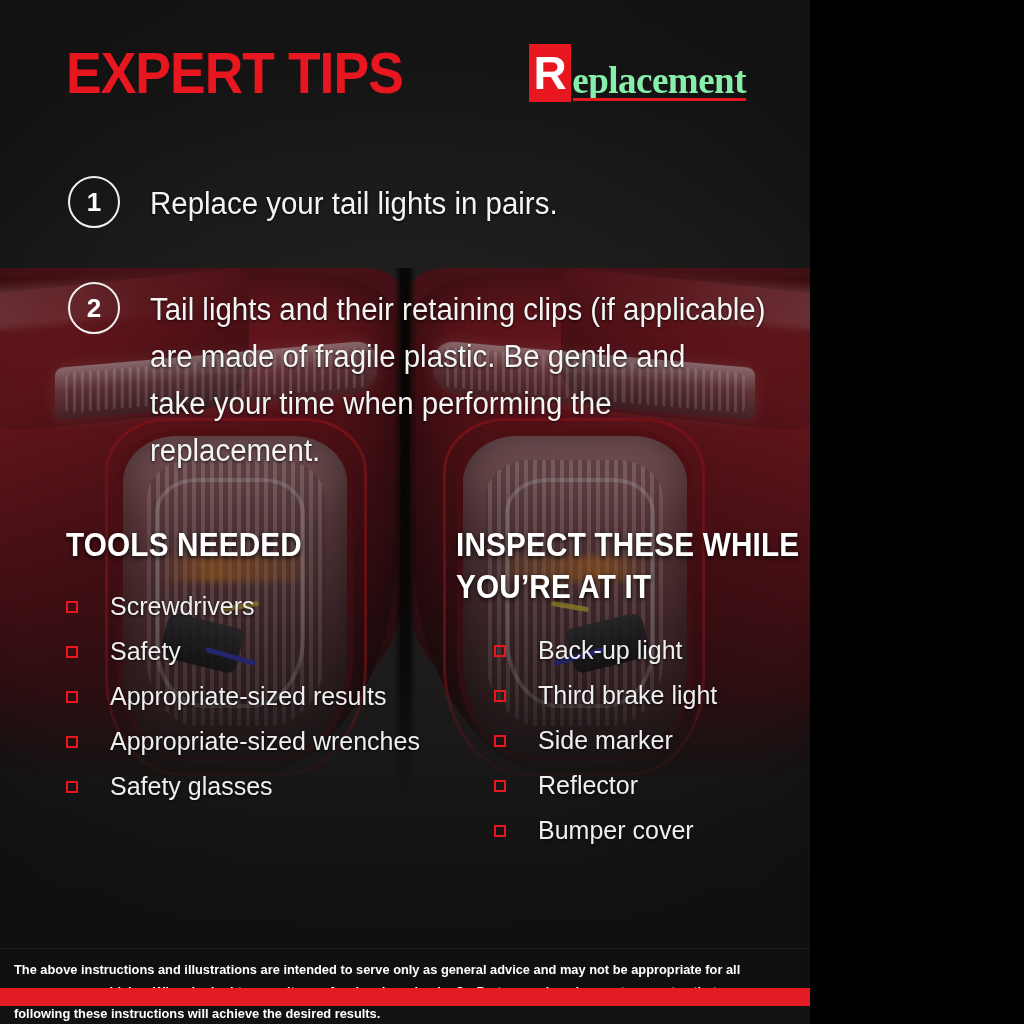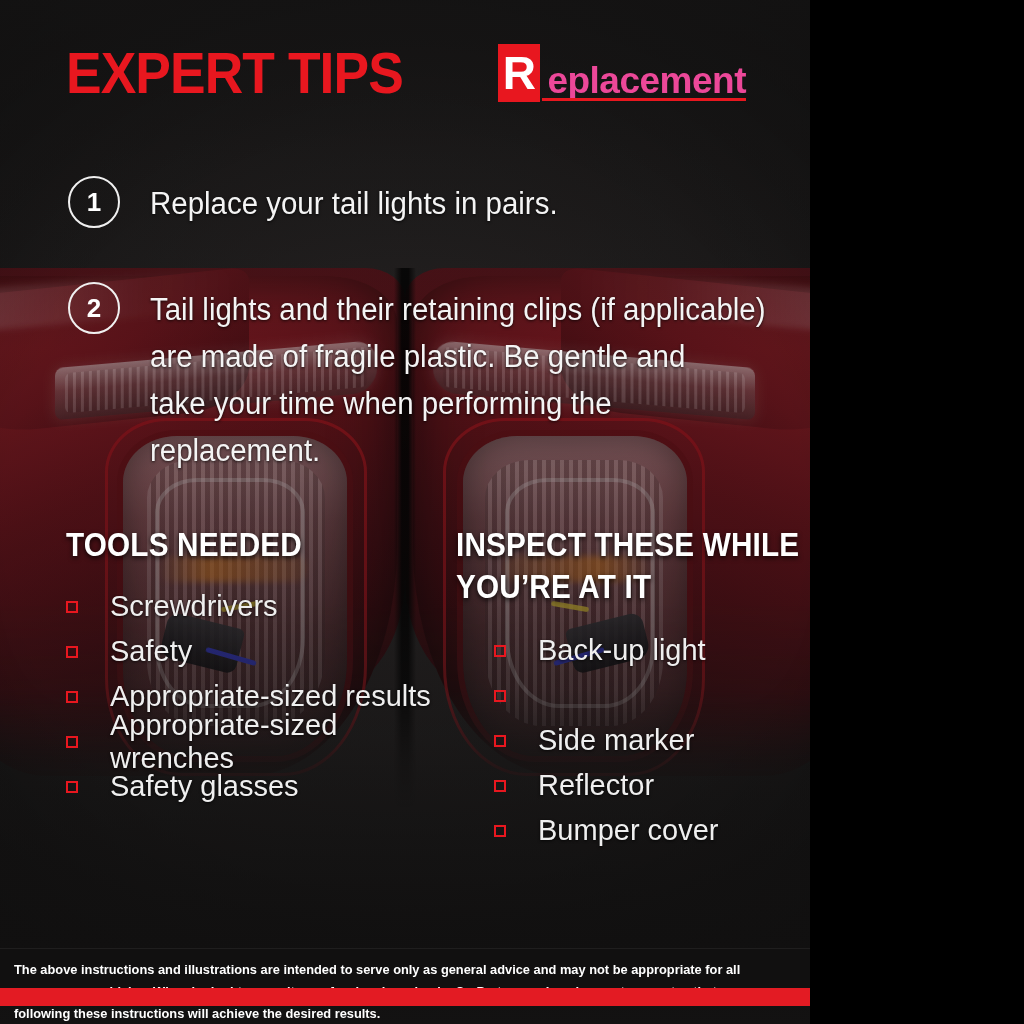--- a/index.html
+++ b/index.html
@@ -158,23 +158,23 @@
     height:62px;
   }
   .brand-mark{
     width:42px;height:58px;background:#e8171f;
     display:flex;align-items:center;justify-content:center;
     color:#fff;font-weight:bold;font-size:46px;line-height:1;
     font-stretch:condensed;
   }
   .brand-rest{
     position:relative;
-    color:#ec4899;font-weight:bold;font-size:37px;line-height:1;
+    color:#86efac;font-weight:bold;font-size:37px;line-height:1;
     font-stretch:condensed;letter-spacing:-.5px;
-    padding-bottom:3px;margin-left:7px;
+    padding-bottom:3px;margin-left:1px;font-family:Liberation Serif, serif;
   }
   .brand-underline{
     position:absolute;left:44px;right:0;bottom:1px;height:3px;background:#e8171f;
   }
 
   .tip{position:absolute;display:flex;align-items:flex-start;}
   .tip-1{left:68px;top:180px;}
   .tip-2{left:68px;top:286px;}
   .tip-badge{
     width:52px;height:52px;flex:0 0 52px;
@@ -204,21 +204,21 @@
     letter-spacing:.2px;text-transform:uppercase;
     font-stretch:condensed;
     transform:scaleX(.9);transform-origin:left top;
     text-shadow:0 2px 6px rgba(0,0,0,.8);
     margin-bottom:18px;
   }
   .col-list{list-style:none;margin:0;padding:0;}
   .col-list li{
     display:flex;align-items:center;
     height:45px;
-    color:#efefef;font-size:29px;font-weight:300;
+    color:#efefef;font-size:25px;font-weight:300;
     font-stretch:condensed;
     text-shadow:0 1px 3px rgba(0,0,0,.75);
   }
   .bullet-box{
     width:12px;height:12px;flex:0 0 12px;
     border:2px solid #e8171f;
     margin-right:32px;
   }
   .col-inspect .col-list{margin-top:20px;}
   .col-inspect .bullet-box{margin-left:38px;}
@@ -331,20 +331,21 @@
 
     <div class="col col-inspect">
       <div class="col-head">INSPECT THESE WHILE YOU’RE AT IT</div>
       <ul class="col-list">
         <li>
           <span class="bullet-box"></span>
           <span>Back-up light</span>
         </li>
         <li>
           <span class="bullet-box"></span>
+          <span>Third brake light</span>
         </li>
         <li>
           <span class="bullet-box"></span>
           <span>Side marker</span>
         </li>
         <li>
           <span class="bullet-box"></span>
           <span>Reflector</span>
         </li>
         <li>

